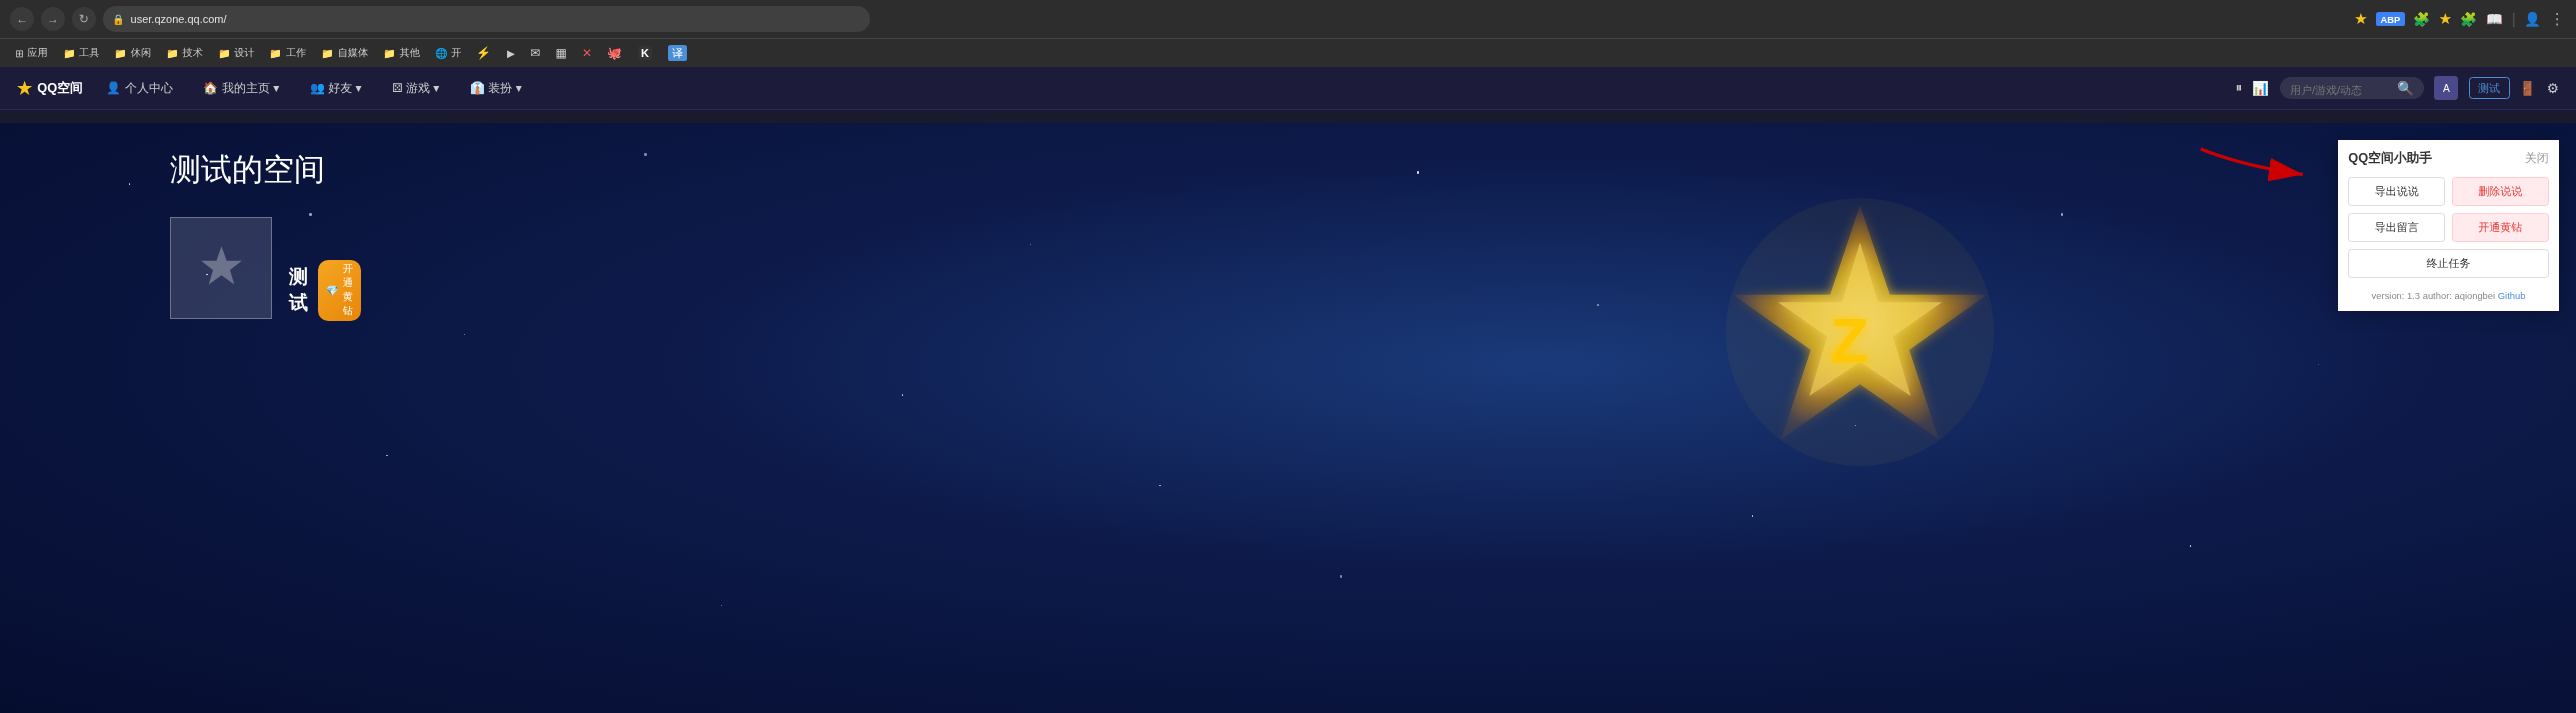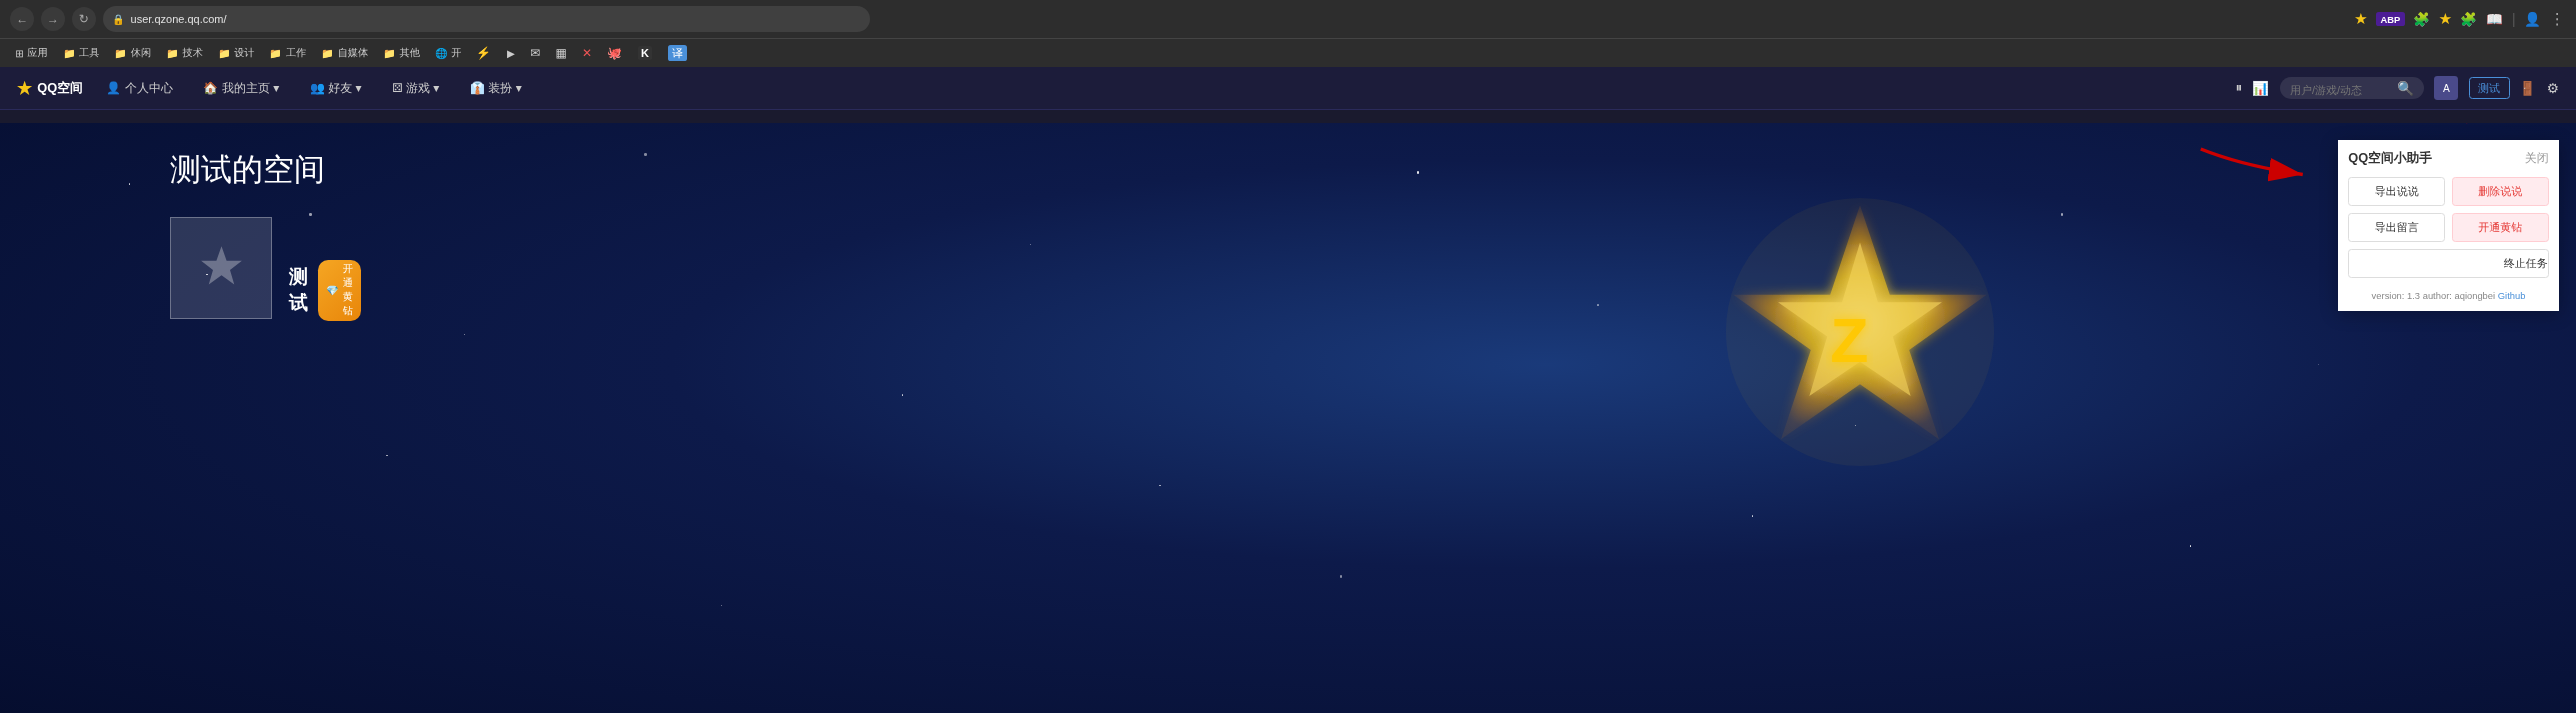--- a/index.html
+++ b/index.html
@@ -69,41 +69,41 @@
       z-index: 100;
       padding: 10.2px;
     }
     .popup-header { display: flex; justify-content: space-between; align-items: center; margin-bottom: 10.2px; }
     .popup-title { font-size: 12.8px; font-weight: bold; color: #333; }
     .popup-close { background: none; border: none; color: #999; font-size: 12px; cursor: pointer; }
     .popup-btn-row { display: flex; gap: 6.8px; margin-bottom: 6.8px; }
     .popup-btn { flex: 1; padding: 6px 0; border-radius: 3.4px; border: 0.9px solid #ddd; font-size: 11px; cursor: pointer; text-align: center; }
     .popup-btn-default { background: white; color: #333; }
     .popup-btn-danger { background: #ffebee; color: #e53935; border-color: #ffcdd2; }
-    .popup-btn-full { width: 100%; padding: 6px 0; border-radius: 3.4px; border: 0.9px solid #ddd; font-size: 11px; cursor: pointer; background: white; color: #333; margin-bottom: 6.8px; text-align: right; }
+    .popup-btn-full { width: 100%; padding: 6px 0; border-radius: 3.4px; border: 0.9px solid #ddd; font-size: 11px; cursor: pointer; background: white; color: #333; margin-bottom: 6.8px; }
     .popup-version { font-size: 9.4px; color: #888; text-align: center; margin-top: 5.1px; }
     .popup-version a { color: #4a90d9; text-decoration: none; }
   </style>
 </head>
 <body>
 
 <div class="browser-top">
   <button class="ctrl-back">←</button>
   <button class="ctrl-fwd">→</button>
   <button class="ctrl-refresh">↻</button>
 
   <div class="address-bar">
     <span class="lock-icon">🔒</span>
     <span class="address-text">user.qzone.qq.com/</span>
   </div>
 
   <div class="browser-actions">
     <button class="browser-action-btn" style="color:#f5c518; font-size:15.3px;">★</button>
 
-    <button class="browser-action-btn" style="background:#4c1d95; color:white; font-size:9.4px; padding:1.7px 4.3px; border-radius:2.6px; font-weight:bold;">ABP</button>
+    <button class="browser-action-btn" style="background:#3b82f6; color:white; font-size:9.4px; padding:1.7px 4.3px; border-radius:2.6px; font-weight:bold;">ABP</button>
 
     <button class="browser-action-btn" style="font-size:13.6px;">🧩</button>
 
     <button class="browser-action-btn star-icon-yellow" style="font-size:15.3px; color:#f5c518;">★</button>
 
     <button class="browser-action-btn" style="font-size:13.6px;">🧩</button>
 
     <button class="browser-action-btn" style="font-size:13.6px;">📖</button>
     <span style="color:#555; font-size:15.3px;">|</span>
 

